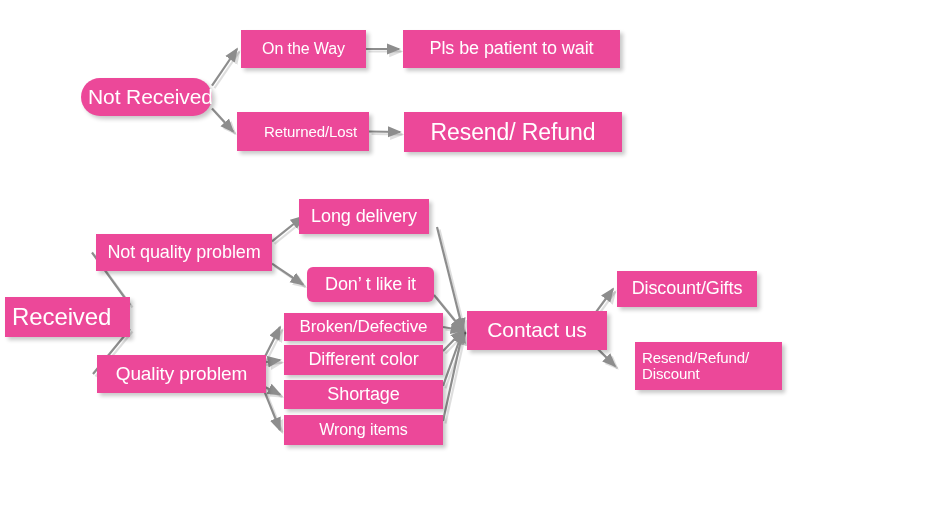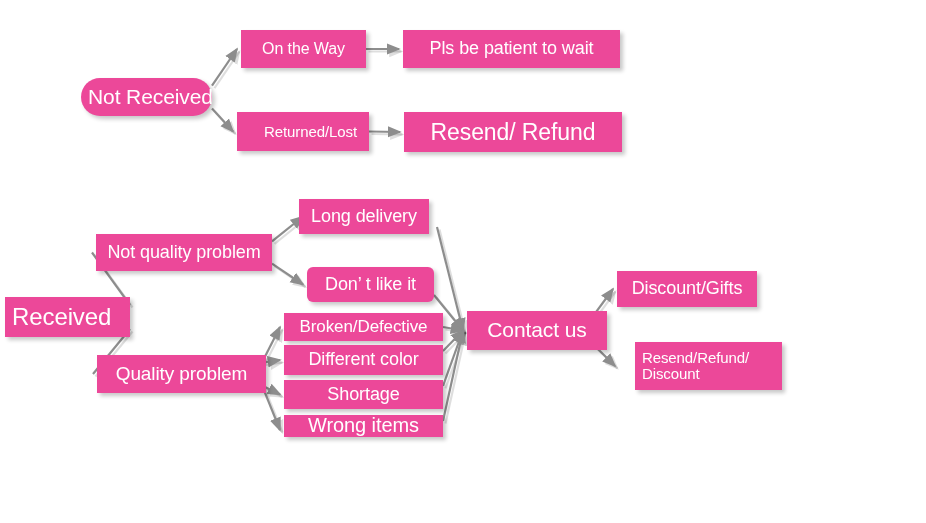--- a/index.html
+++ b/index.html
@@ -121,19 +121,19 @@
       <div class="node" style="left: 237px; top: 112px; width: 132px; height: 39px; font-size: 15px; padding-left: 20px;">Returned/Lost</div>
       <div class="node" style="left: 404px; top: 112px; width: 218px; height: 40px; font-size: 23px;">Resend/ Refund</div>
       <div class="node left-align" style="left: 5px; top: 297px; width: 125px; height: 40px; font-size: 24px;">Received</div>
       <div class="node" style="left: 96px; top: 234px; width: 176px; height: 37px; font-size: 18px;">Not quality problem</div>
       <div class="node" style="left: 97px; top: 355px; width: 169px; height: 38px; font-size: 19px;">Quality problem</div>
       <div class="node" style="left: 299px; top: 199px; width: 130px; height: 35px; font-size: 18px;">Long delivery</div>
       <div class="node" style="left: 307px; top: 267px; width: 127px; height: 35px; font-size: 18px; border-radius: 6px;">Don’ t like it</div>
       <div class="node" style="left: 284px; top: 313px; width: 159px; height: 28px; font-size: 17px;">Broken/Defective</div>
       <div class="node" style="left: 284px; top: 345px; width: 159px; height: 30px; font-size: 18px;">Different color</div>
       <div class="node" style="left: 284px; top: 380px; width: 159px; height: 29px; font-size: 18px;">Shortage</div>
-      <div class="node" style="left: 284px; top: 415px; width: 159px; height: 22px; font-size: 20px;">Wrong items</div>
+      <div class="node" style="left: 284px; top: 415px; width: 159px; height: 30px; font-size: 16px;">Wrong items</div>
       <div class="node" style="left: 467px; top: 311px; width: 140px; height: 39px; font-size: 21px;">Contact us</div>
       <div class="node" style="left: 617px; top: 271px; width: 140px; height: 36px; font-size: 18px;">Discount/Gifts</div>
       <div class="node left-align" style="left: 619px; top: 342px; width: 147px; height: 48px; font-size: 15px; margin-left: 16px;">Resend/Refund/
 Discount</div>
     </div>
 </div>
 
 </body></html>

